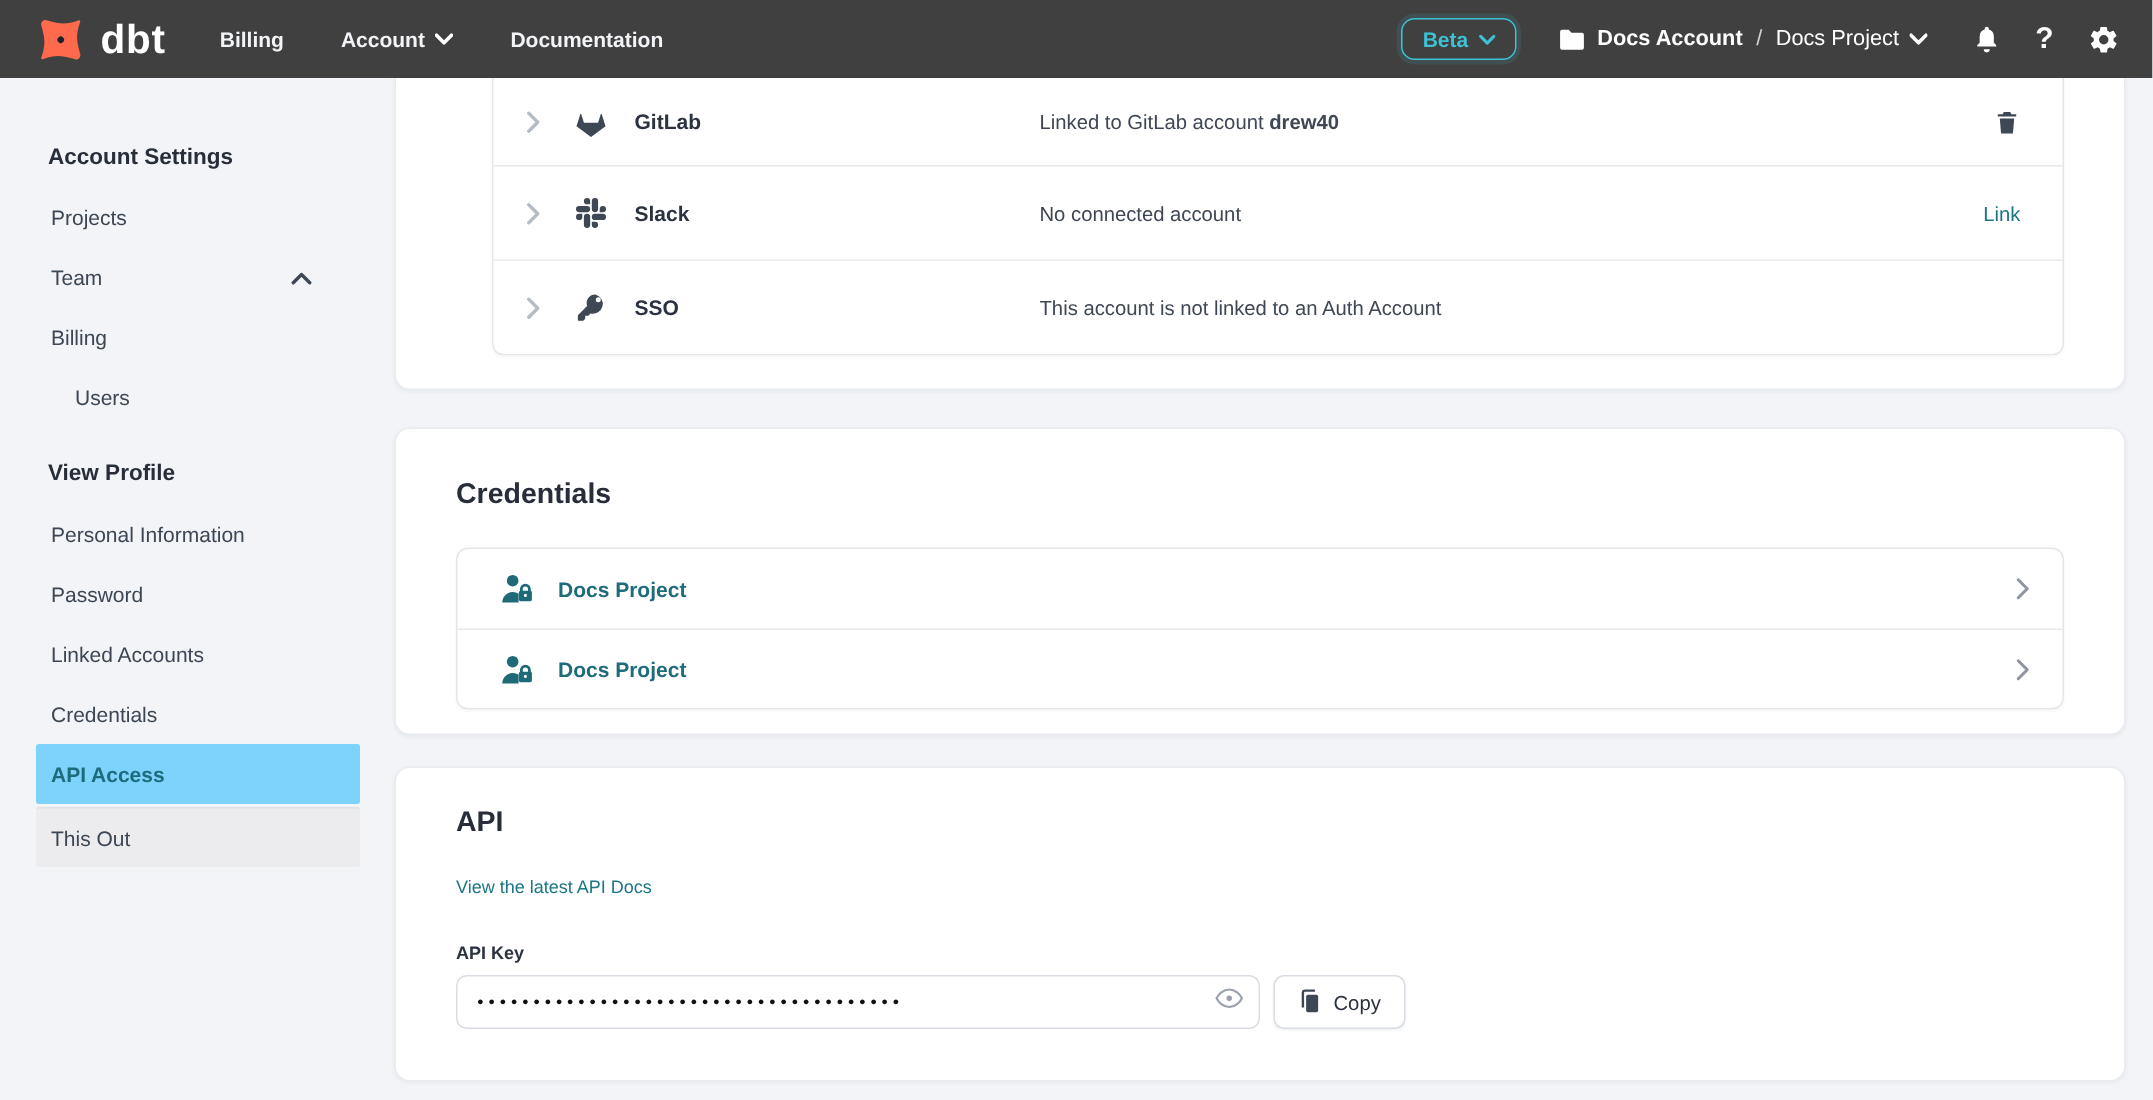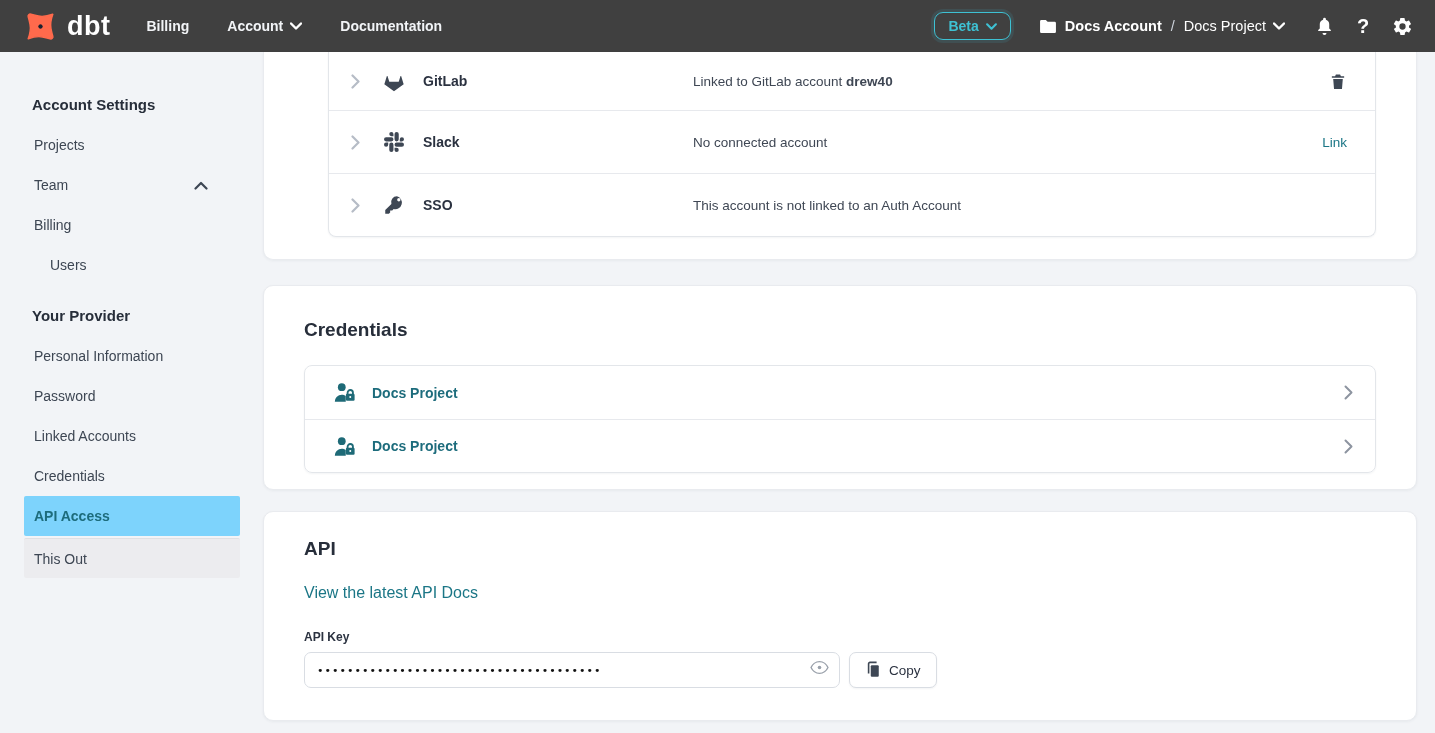--- a/index.html
+++ b/index.html
@@ -83,21 +83,21 @@
     margin-top:24px; border:1px solid #e3e6ea; border-radius:8px;
     box-shadow:0 1px 2px rgba(20,30,50,0.05); overflow:hidden;
   }
   .cred-row { display:flex; align-items:center; height:53px; padding:0 22px 0 28px; cursor:pointer; }
   .cred-row + .cred-row { border-top:1px solid #e7e9ed; }
   .cred-icon { color:#1e6a77; display:flex; margin-right:15px; }
   .cred-label { font-size:14px; font-weight:bold; color:#1d6c7c; }
   .cred-chevron { margin-left:auto; color:#8d94a0; display:flex; }
 
   
-  .api-link { display:inline-block; margin-top:24px; font-size:16px; color:#1b7686; cursor:pointer;text-align:center; }
+  .api-link { display:inline-block; margin-top:24px; font-size:12px; color:#1b7686; cursor:pointer;text-align:center; }
   .api-key-label { margin-top:28px; font-size:12px; font-weight:bold; color:#2b3240; }
   .api-controls { display:flex; align-items:center; gap:9px; margin-top:8px; }
   .input-wrap { position:relative; width:536px; }
   .key-input {
     width:100%; height:36px; border:1px solid #d9dde3; border-radius:7px;
     padding:0 40px 0 12px; font-size:11px; letter-spacing:1px; color:#111;
     background:#fff; font-family:"DejaVu Sans", sans-serif;
   }
   .eye-btn { position:absolute; right:11px; top:8px; color:#9aa1ab; cursor:pointer; display:flex; }
   .copy-btn {
@@ -202,21 +202,21 @@
       </div>
       <div class="side-item">
         <span>Billing</span>
       </div>
       <div class="side-item indent">
         <span>Users</span>
       </div>
     </div>
 
     <div class="side-section">
-      <div class="side-heading">Your Provider</div>
+      <div class="side-heading">View Profile</div>
       <div class="side-item">
         <span>Personal Information</span>
       </div>
       <div class="side-item">
         <span>Password</span>
       </div>
       <div class="side-item">
         <span>Linked Accounts</span>
       </div>
       <div class="side-item">

